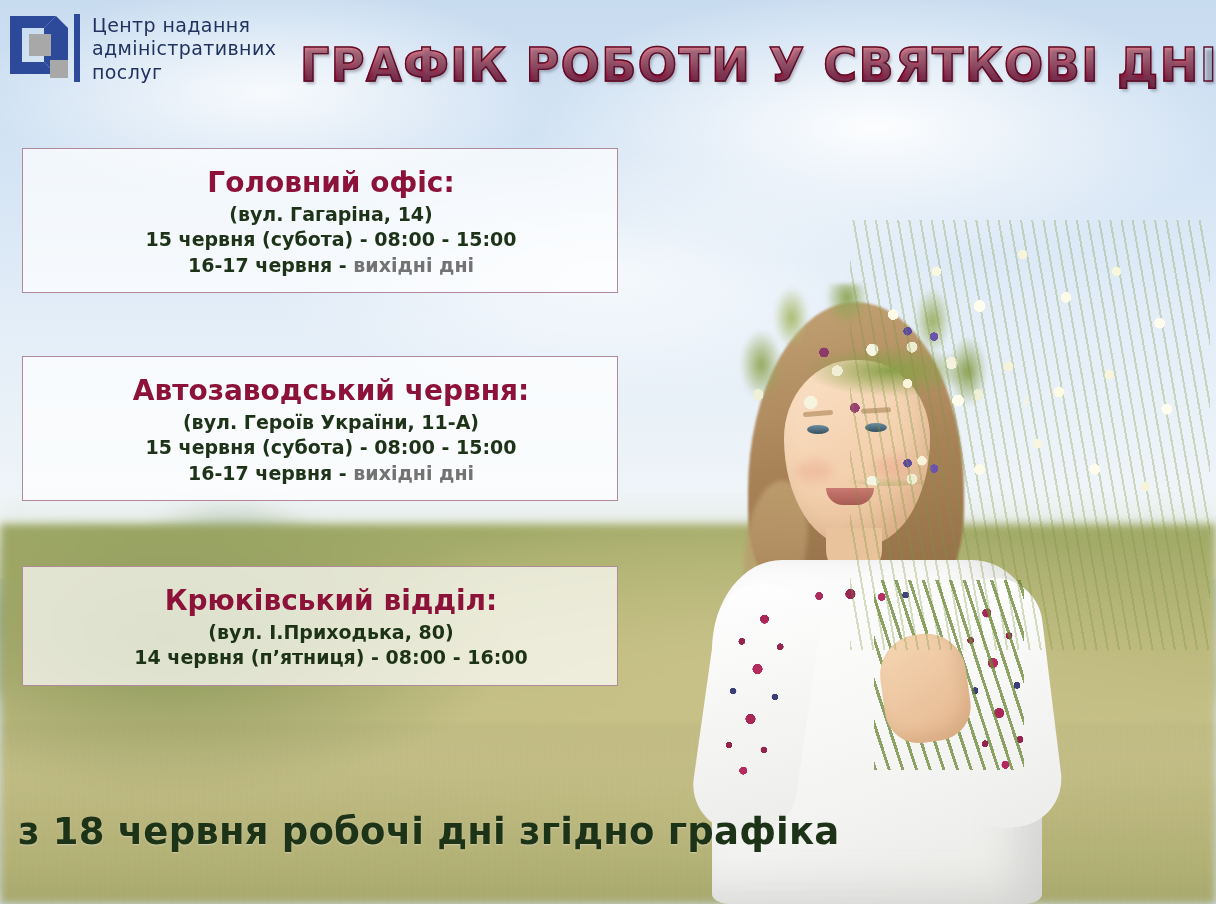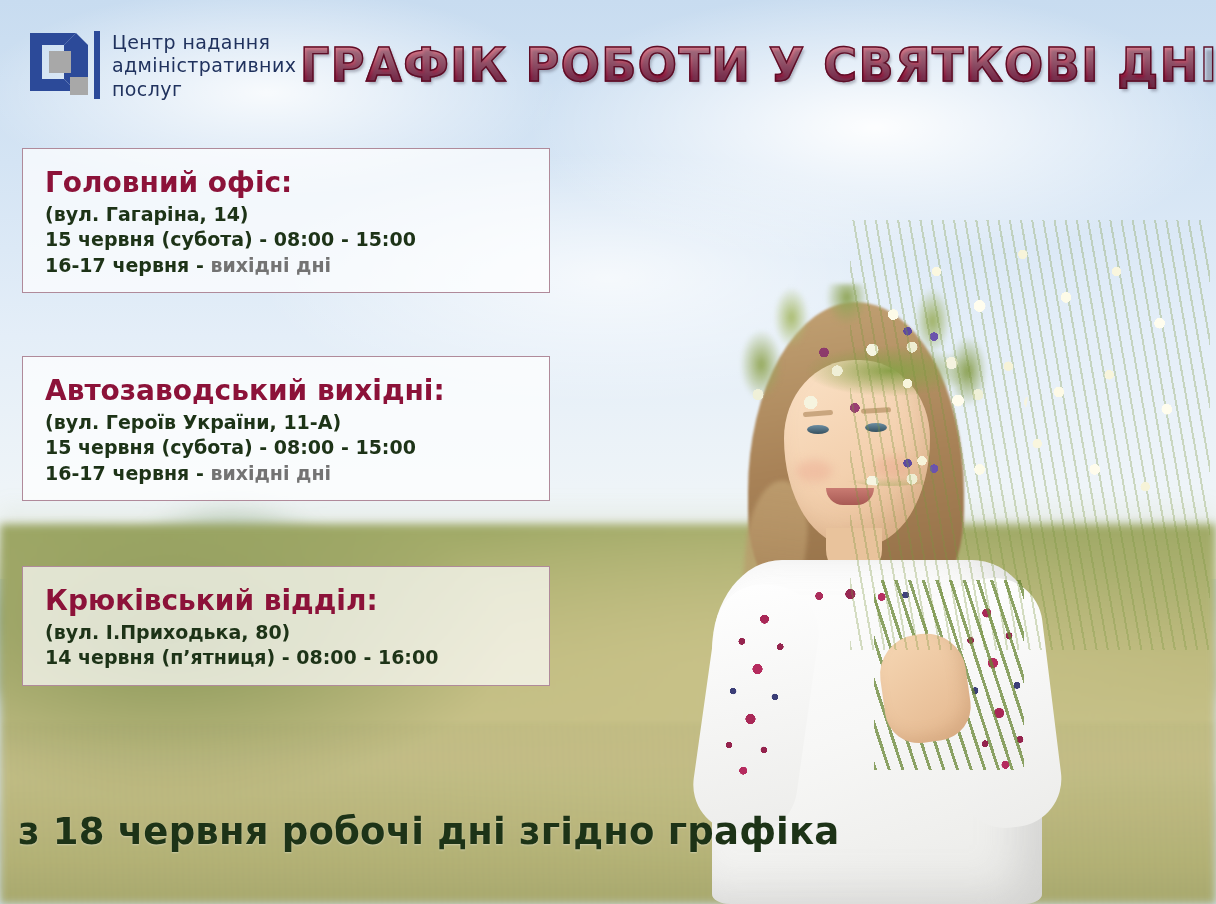--- a/index.html
+++ b/index.html
@@ -209,46 +209,47 @@
       repeating-linear-gradient(80deg, rgba(122,150,62,.30) 0 2px, rgba(122,150,62,0) 2px 11px);
     filter:blur(.4px);
   }
   .stems{
     position:absolute;left:214px;top:400px;width:150px;height:190px;
     background:repeating-linear-gradient(72deg, rgba(104,134,52,.75) 0 3px, rgba(104,134,52,0) 3px 13px);
     filter:blur(.6px);
   }
 
   
-  .logo{position:absolute;left:24px;top:8px;display:flex;align-items:center;gap:10px;margin-top:17px;}
+  .logo{position:absolute;left:4px;top:8px;display:flex;align-items:center;gap:10px;}
   .logo-mark{position:relative;width:78px;height:82px;}
   .logo-text{
     color:#20325e;font-size:19px;line-height:1.22;letter-spacing:.4px;
     font-family:"DejaVu Sans", sans-serif;font-weight:400;white-space:pre-line;
   }
 
   
   .title{
     position:absolute;left:300px;top:38px;width:900px;
     font-family:"DejaVu Sans", sans-serif;
     font-weight:bold;font-size:46px;letter-spacing:1.5px;
     background:linear-gradient(180deg,#e89aa6 0%,#c05a70 38%,#8e1338 72%,#6d0f2b 100%);
     -webkit-background-clip:text;background-clip:text;color:transparent;
     -webkit-text-stroke:1.4px #5d0d26;
     text-shadow:2px 3px 3px rgba(90,90,110,.42);
     white-space:nowrap;
   }
 
   
   .box{
-    position:absolute;left:22px;width:528px;
+    position:absolute;left:22px;width:596px;
     background:rgba(255,255,255,.70);
     border:1.5px solid #b08a9a;
     box-sizing:border-box;
     padding:16px 0 14px 22px;
+    text-align:center;
   }
   .box-1{top:148px;}
   .box-2{top:356px;}
   .box-3{top:566px;}
 
   .bx-title{
     color:#8c1239;font-weight:bold;font-size:28px;line-height:1.32;
     font-family:"DejaVu Sans", sans-serif;
   }
   .bx-line{
@@ -321,21 +322,21 @@
   <div class="title">ГРАФІК РОБОТИ У СВЯТКОВІ ДНІ</div>
 
   <div class="box box-1">
     <div class="bx-title">Головний офіс:</div>
     <div class="bx-line">(вул. Гагаріна, 14)</div>
     <div class="bx-line">15 червня (субота) - 08:00 - 15:00</div>
     <div class="bx-line"><span>16-17 червня - </span><span class="hl">вихідні дні</span></div>
   </div>
 
   <div class="box box-2">
-    <div class="bx-title">Автозаводський вихідні:</div>
+    <div class="bx-title">Автозаводський червня:</div>
     <div class="bx-line">(вул. Героїв України, 11-А)</div>
     <div class="bx-line">15 червня (субота) - 08:00 - 15:00</div>
     <div class="bx-line"><span>16-17 червня - </span><span class="hl">вихідні дні</span></div>
   </div>
 
   <div class="box box-3">
     <div class="bx-title">Крюківський відділ:</div>
     <div class="bx-line">(вул. І.Приходька, 80)</div>
     <div class="bx-line">14 червня (п’ятниця) - 08:00 - 16:00</div>
   </div>

